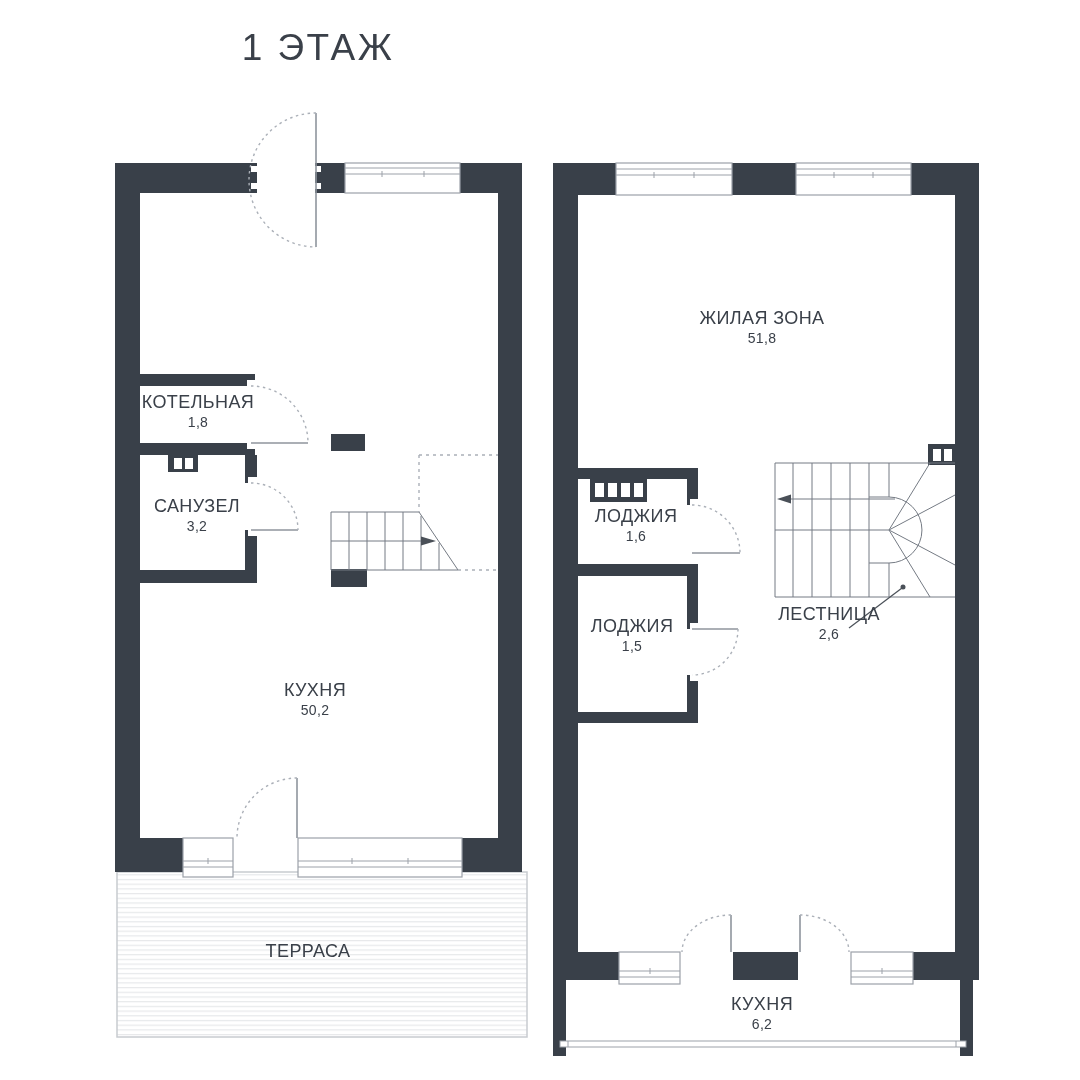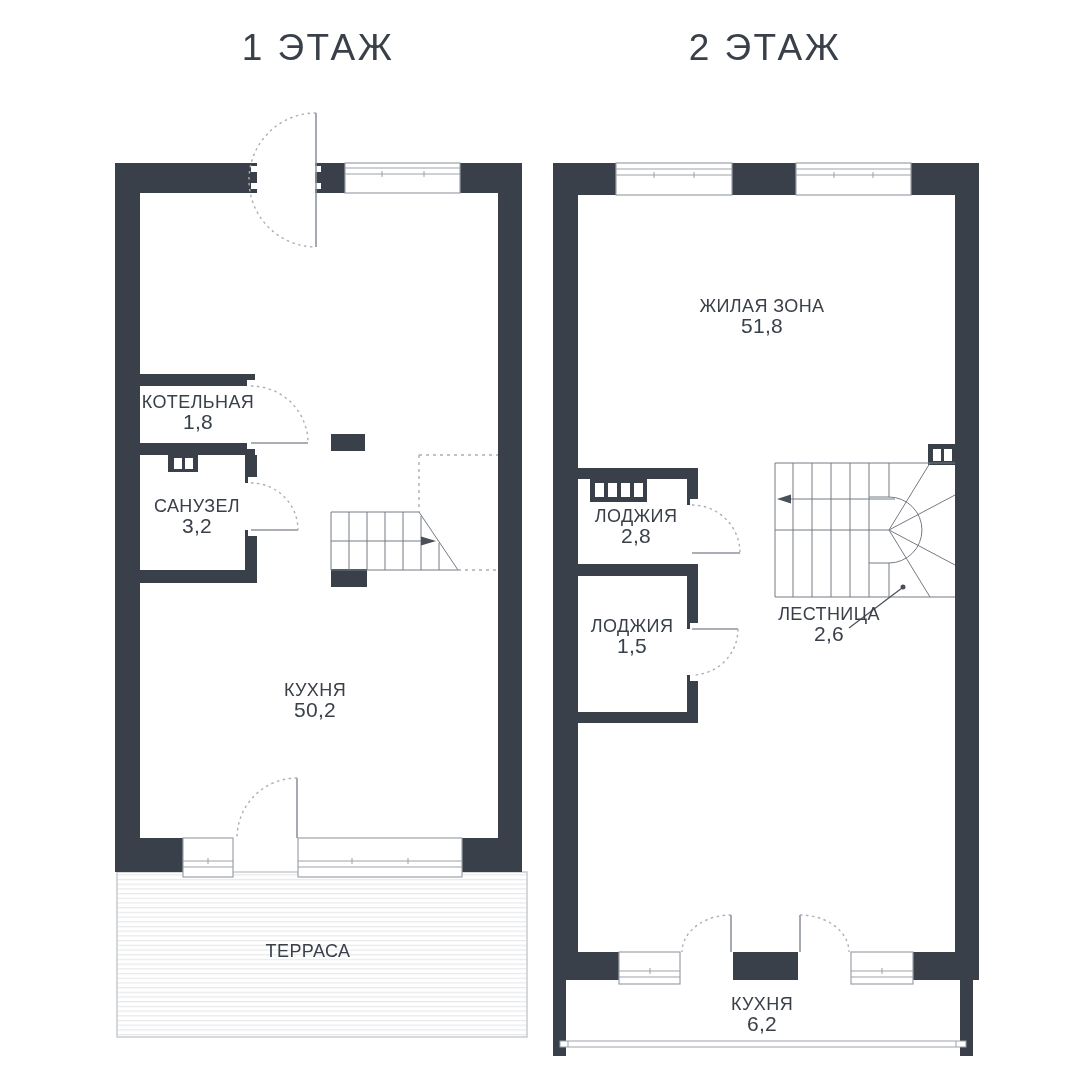--- a/index.html
+++ b/index.html
@@ -26,21 +26,21 @@
 
   .floor-title{
     position:absolute;transform:translate(-50%,-50%);
     font-size:37px;letter-spacing:2.5px;color:#3A4049;white-space:nowrap;
   }
   .room-label{
     position:absolute;transform:translate(-50%,-50%);
     text-align:center;color:#3A4049;white-space:nowrap;line-height:20px;
   }
   .room-label .rname{font-size:18px;letter-spacing:0.4px;}
-  .room-label .rarea{font-size:21px;letter-spacing:0.3px;}
+  .room-label .rarea{font-size:14px;letter-spacing:0.3px;}
 </style>
 </head>
 <body>
 
 <div class="canvas">
 
 <svg width="1080" height="1080" viewBox="0 0 1080 1080">
   <defs>
     <pattern id="deck" width="8" height="4.7" patternUnits="userSpaceOnUse">
       <rect width="8" height="4.7" fill="#ffffff"></rect>
@@ -232,45 +232,44 @@
       <path class="stair" d="M889,530 L930,463 M889,530 L955,495 M889,530 L955,565 M889,530 L930,597"></path>
       <path class="stair" d="M789,499 H895"></path>
       <polygon class="arrowhead" points="777,499 791,494.5 791,503.5"></polygon>
       <path class="leader" d="M849,628 L902,588"></path>
       <circle class="leader-dot" cx="903" cy="587" r="2.5"></circle>
     </g>
   </g>
 </svg>
 
   <div class="floor-title" style="left:318px;top:48px">1 ЭТАЖ</div>
-  <div class="floor-title" style="left:765px;top:48px">2 ЭТАЖ</div>
 
   <div class="room-label" style="left:198px;top:412px">
     <div class="rname">КОТЕЛЬНАЯ</div>
     <div class="rarea">1,8</div>
   </div>
   <div class="room-label" style="left:197px;top:516px">
     <div class="rname">САНУЗЕЛ</div>
     <div class="rarea">3,2</div>
   </div>
   <div class="room-label" style="left:315px;top:700px">
     <div class="rname">КУХНЯ</div>
     <div class="rarea">50,2</div>
   </div>
   <div class="room-label" style="left:308px;top:951px">
     <div class="rname">ТЕРРАСА</div>
   </div>
 
-  <div class="room-label" style="left:762px;top:316px">
+  <div class="room-label" style="left:762px;top:328px">
     <div class="rname">ЖИЛАЯ ЗОНА</div>
     <div class="rarea">51,8</div>
   </div>
   <div class="room-label" style="left:636px;top:526px">
     <div class="rname">ЛОДЖИЯ</div>
-    <div class="rarea">2,8</div>
+    <div class="rarea">1,6</div>
   </div>
   <div class="room-label" style="left:632px;top:636px">
     <div class="rname">ЛОДЖИЯ</div>
     <div class="rarea">1,5</div>
   </div>
   <div class="room-label" style="left:829px;top:624px">
     <div class="rname">ЛЕСТНИЦА</div>
     <div class="rarea">2,6</div>
   </div>
   <div class="room-label" style="left:762px;top:1014px">

